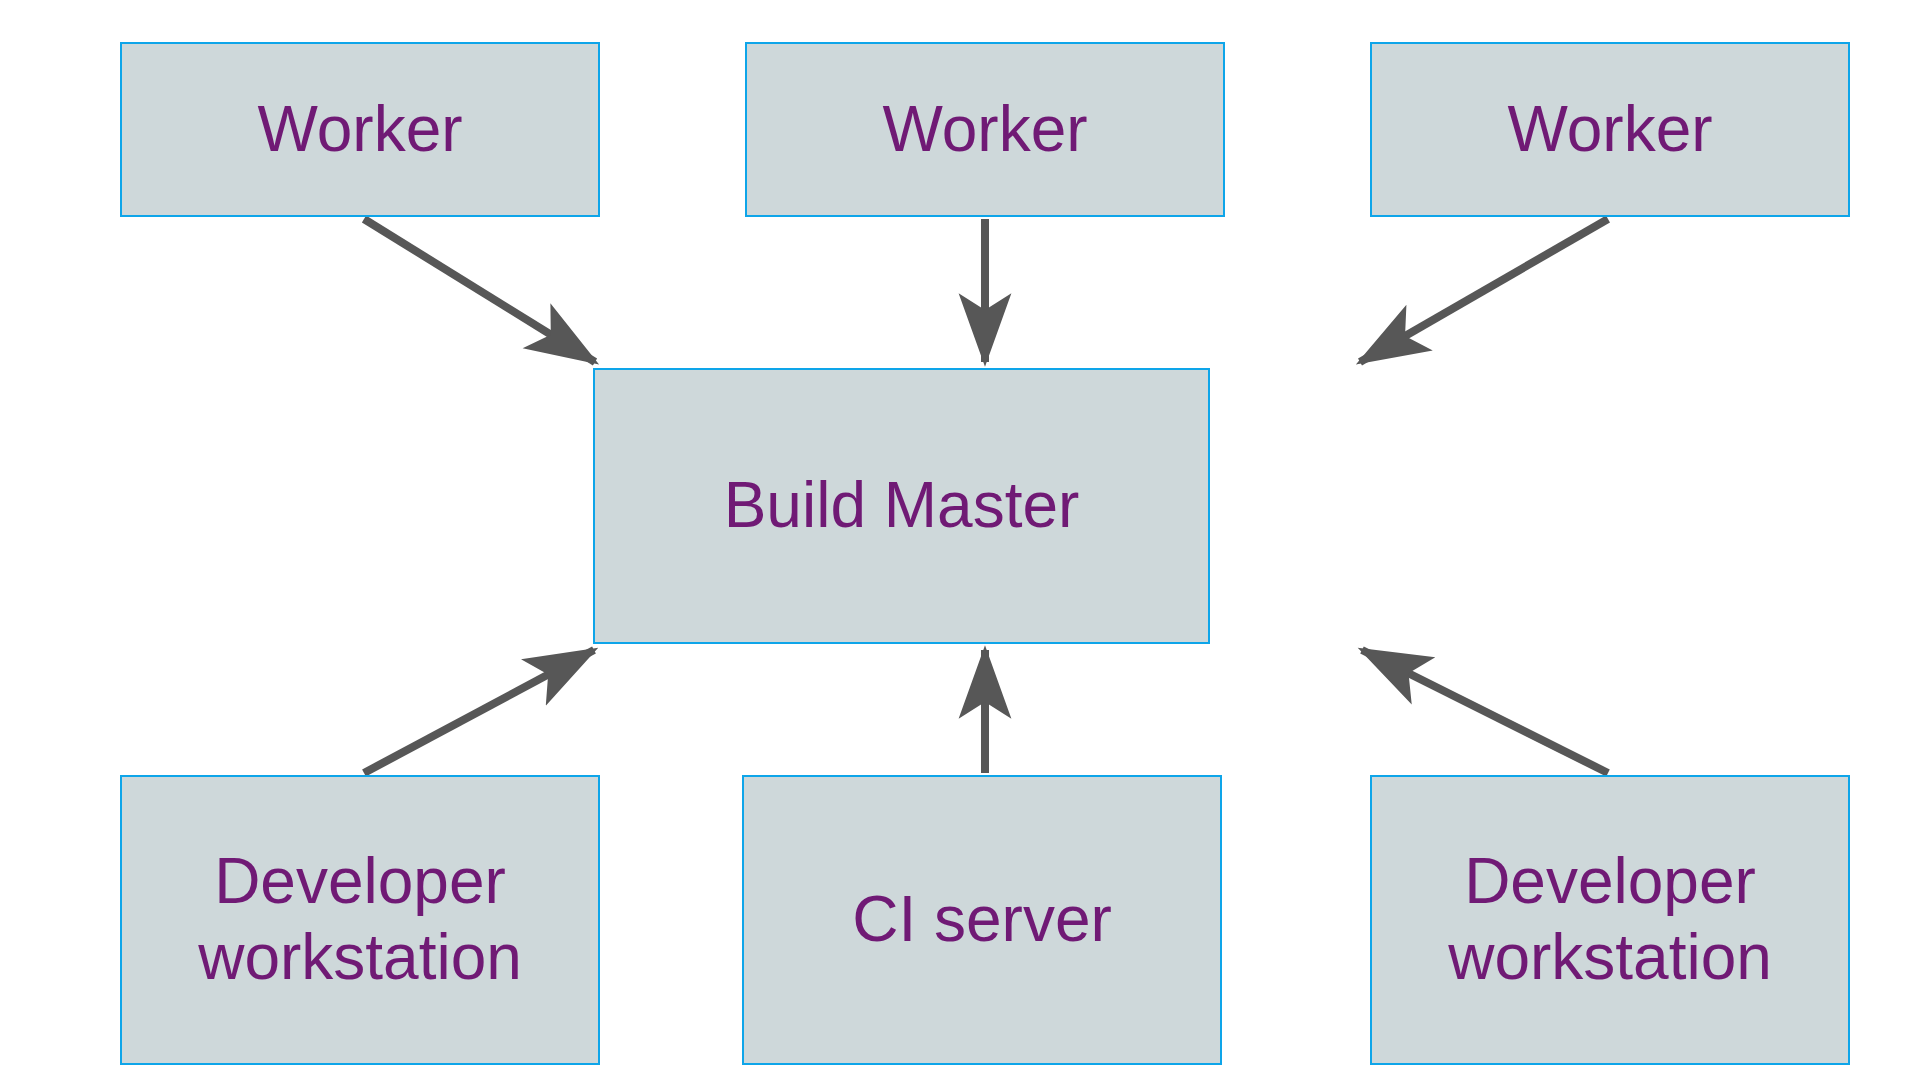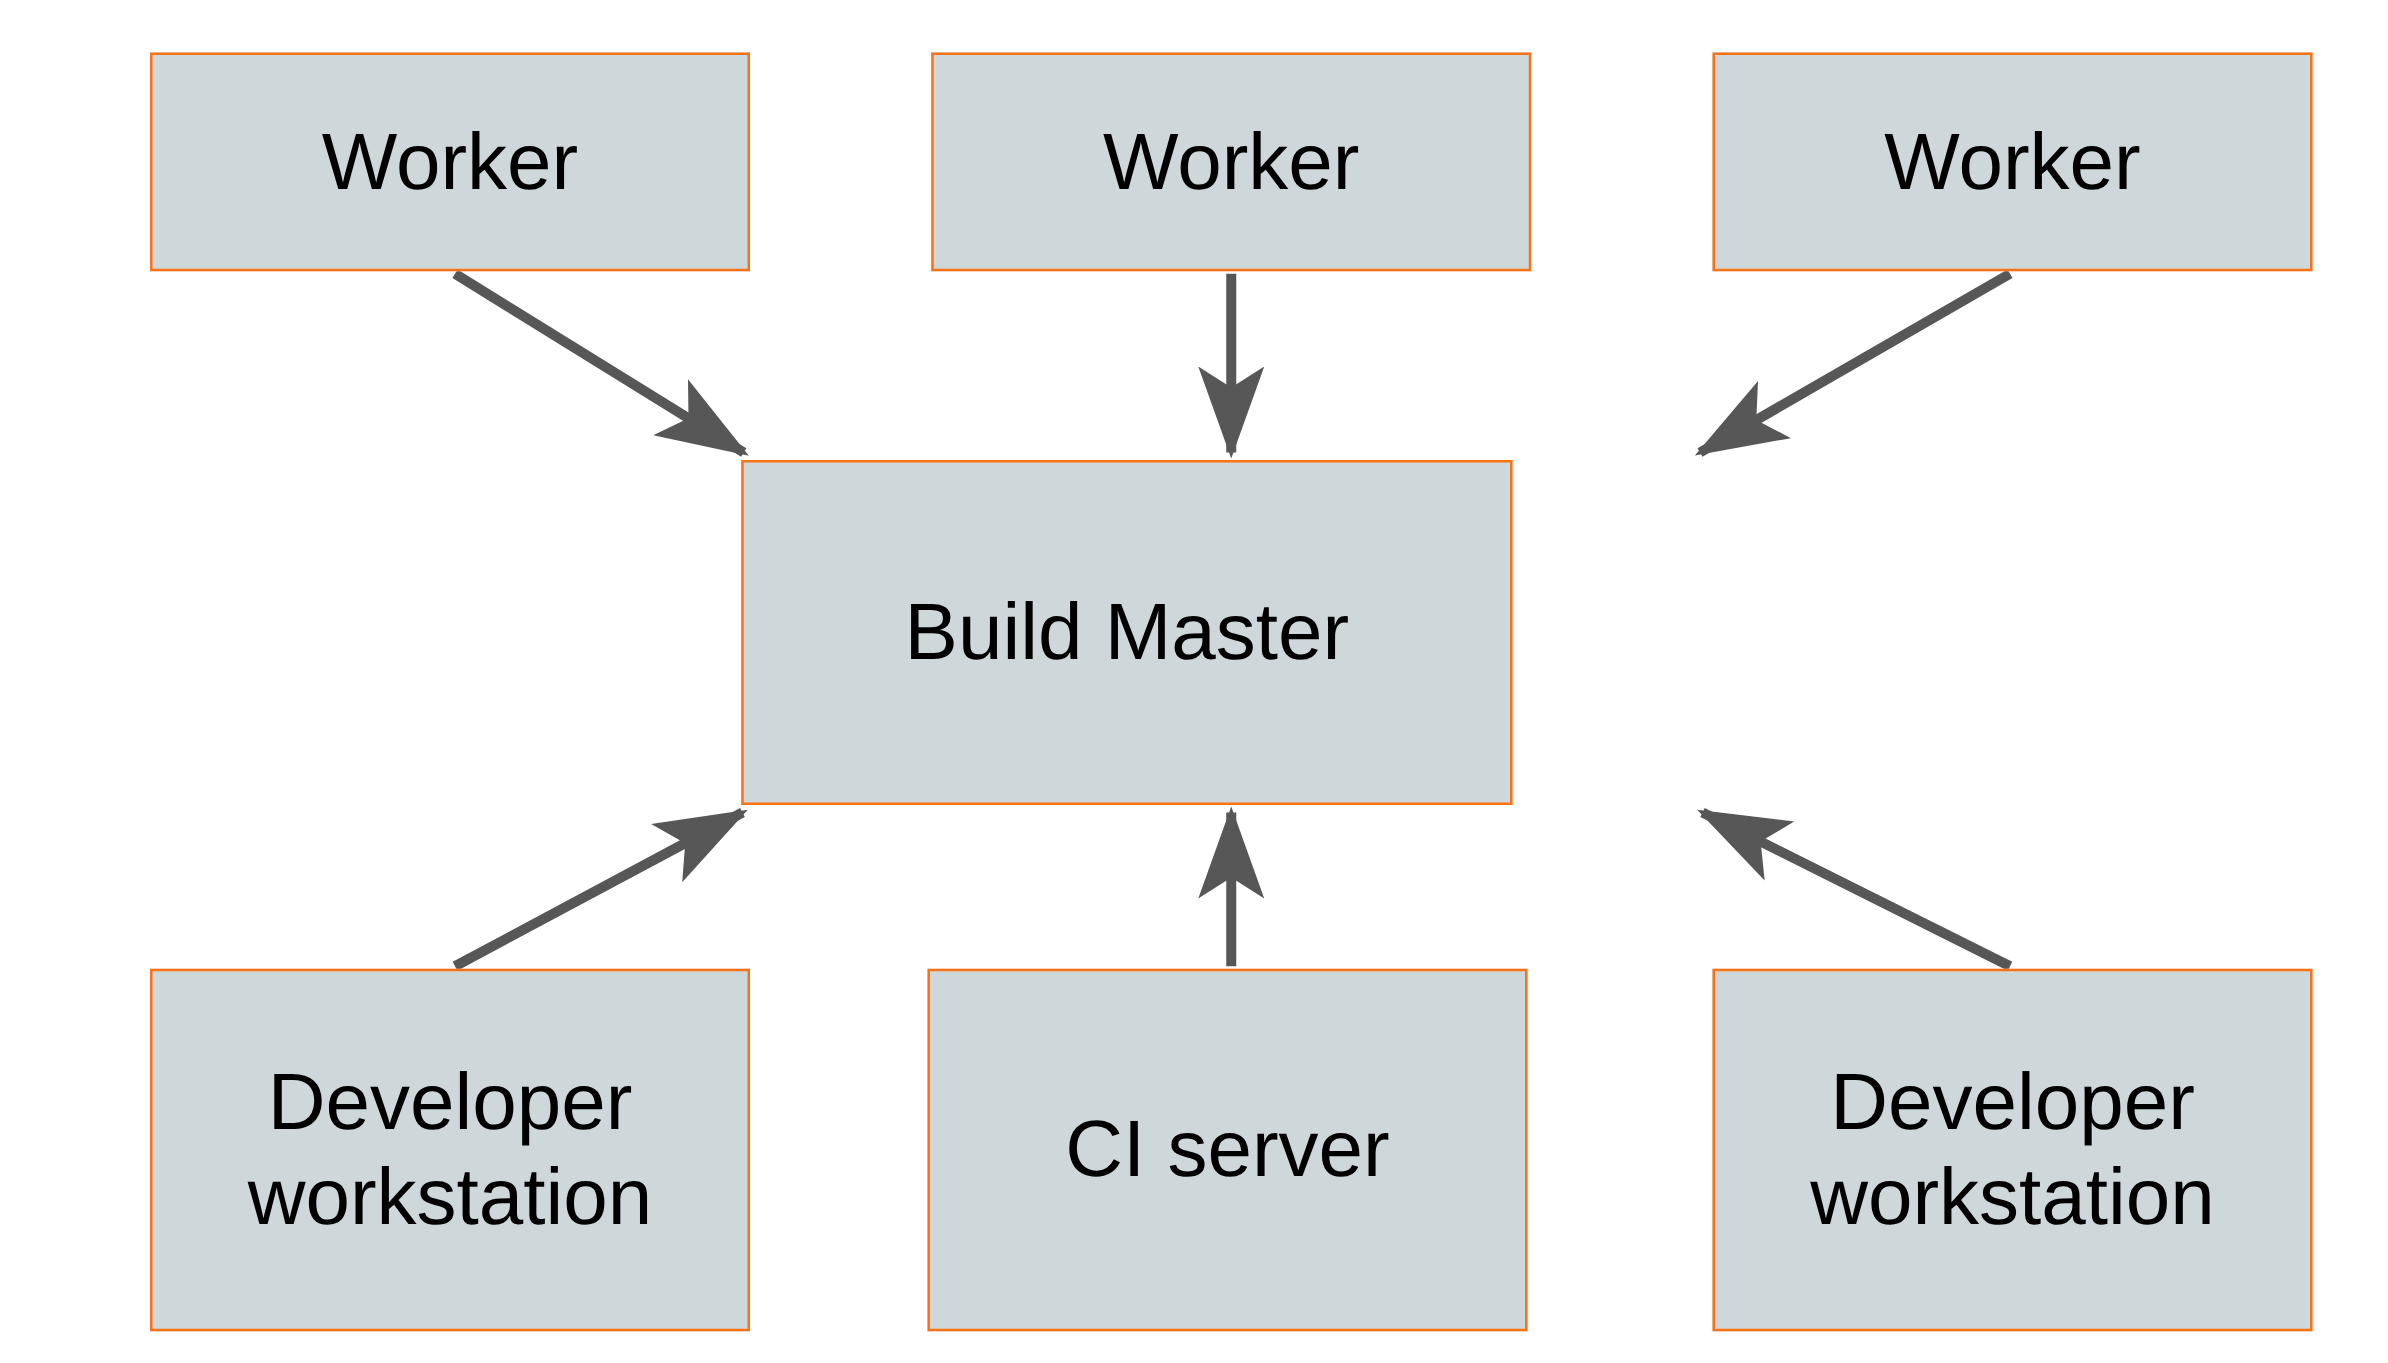--- a/index.html
+++ b/index.html
@@ -20,26 +20,26 @@
     left: 0;
     top: 0;
     width: 1910px;
     height: 1090px;
     pointer-events: none;
   }
   .node {
     position: absolute;
     box-sizing: border-box;
     background: #ced8da;
-    border: 2px solid #f97316;
+    border: 2px solid #0ea5e9;
     display: flex;
     align-items: center;
     justify-content: center;
     text-align: center;
-    color: #000000;
+    color: #701a75;
     font-weight: 400;
     line-height: 1.18;
     z-index: 2;
   }
   .node-label {
     display: block;
     white-space: pre-line;
     padding: 0 10px;
   }
   .n-worker   { font-size: 64px; }

